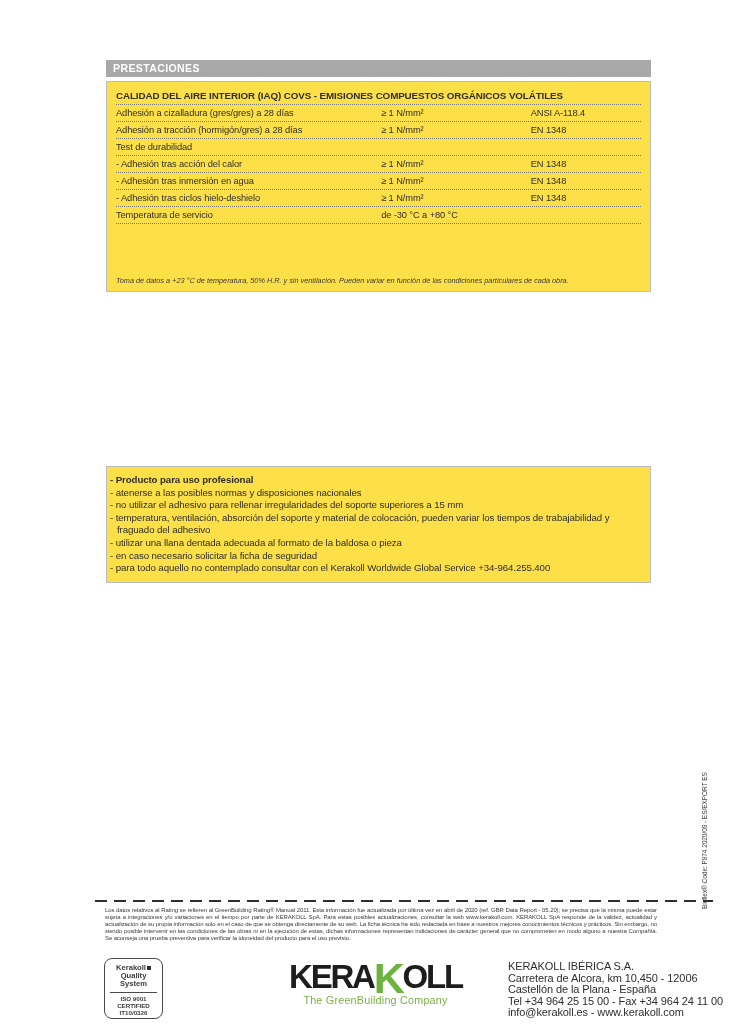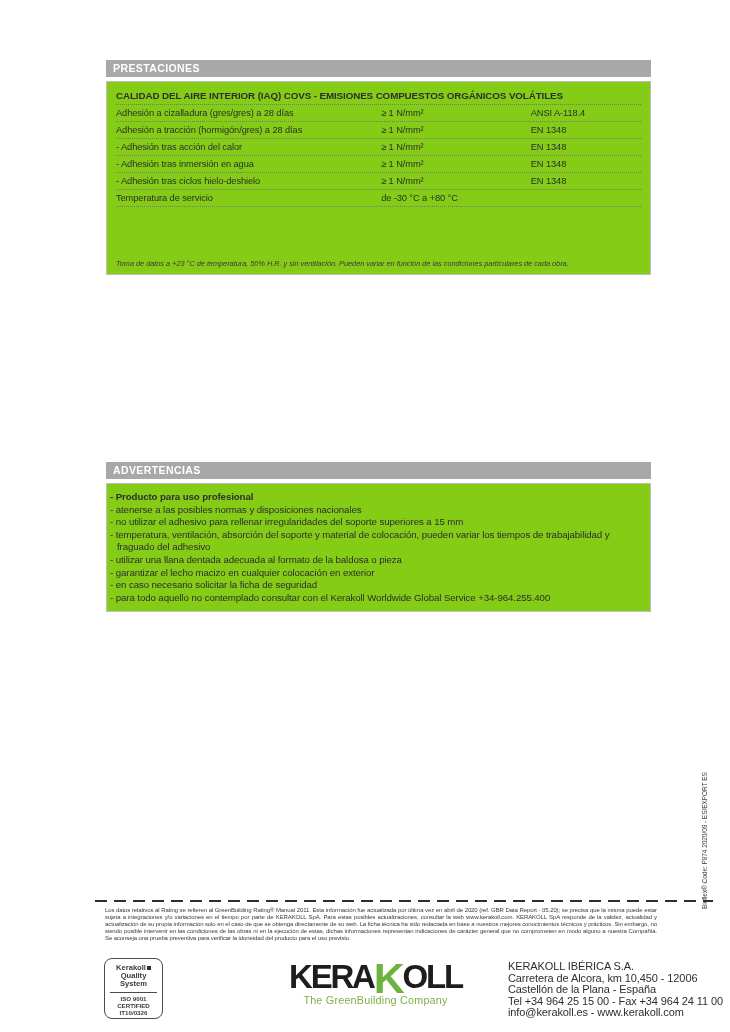--- a/index.html
+++ b/index.html
@@ -3,21 +3,21 @@
 <meta charset="utf-8">
 <style>
   * { margin:0; padding:0; box-sizing:border-box; }
   html,body { width:730px; height:1032px; background:#ffffff; font-family:"Liberation Sans", sans-serif; color:#2e2e2e; overflow:hidden; }
   body { position:relative; }
 
   
   .bar { height:17px; background:#a8a8a8; color:#ffffff; font-weight:bold; font-size:10.5px; line-height:17px; padding-left:7px; letter-spacing:.4px; }
 
   
-  .box { margin-top:4px; border:1px solid #bdbdbd; background:#84cc16; padding:5px 9px 4px 9px; }
+  .box { margin-top:4px; border:1px solid #bdbdbd; background:#fde047; padding:5px 9px 4px 9px; }
 
   
   .prestaciones { position:absolute; left:106px; top:60px; width:545px;border-radius:28px; }
   .tbl-title { font-weight:bold; font-size:9.8px; line-height:13px; padding:2px 0 2px 0; border-bottom:1px dotted #777; letter-spacing:-0.1px; }
   .perf-row { display:grid; grid-template-columns:50.5% 28.5% 21%; border-bottom:1px dotted #777; font-size:9.3px; line-height:11px; padding:2.5px 0; letter-spacing:-0.1px; }
   .perf-row > div { white-space:nowrap; overflow:hidden; }
   .tbl-footnote { font-style:italic; font-size:7.3px; line-height:9px; padding:4px 0 2px 0; color:#3a3a3a;margin-top:48px; }
 
   
   .advertencias { position:absolute; left:106px; top:462px; width:545px; }
@@ -63,20 +63,25 @@
           <div>Adhesión a cizalladura (gres/gres) a 28 días</div>
           <div>≥ 1 N/mm²</div>
           <div>ANSI A-118.4</div>
         </div>
         <div class="perf-row">
           <div>Adhesión a tracción (hormigón/gres) a 28 días</div>
           <div>≥ 1 N/mm²</div>
           <div>EN 1348</div>
         </div>
         <div class="perf-row">
+          <div>Test de durabilidad</div>
+          <div></div>
+          <div></div>
+        </div>
+        <div class="perf-row">
           <div>- Adhesión tras acción del calor</div>
           <div>≥ 1 N/mm²</div>
           <div>EN 1348</div>
         </div>
         <div class="perf-row">
           <div>- Adhesión tras inmersión en agua</div>
           <div>≥ 1 N/mm²</div>
           <div>EN 1348</div>
         </div>
         <div class="perf-row">
@@ -88,30 +93,26 @@
           <div>Temperatura de servicio</div>
           <div>de -30 °C a +80 °C</div>
           <div></div>
         </div>
       </div>
     <div class="tbl-footnote">Toma de datos a +23 °C de temperatura, 50% H.R. y sin ventilación. Pueden variar en función de las condiciones particulares de cada obra.</div>
   </div>
 </section>
 
 <section class="advertencias">
-  <div class="bar">
-    <span>ADVERTENCIAS</span>
-  </div>
   <div class="box adv-box" id="adv-list">
       <div class="warning-item bold">- Producto para uso profesional</div>
       <div class="warning-item">- atenerse a las posibles normas y disposiciones nacionales</div>
       <div class="warning-item">- no utilizar el adhesivo para rellenar irregularidades del soporte superiores a 15 mm</div>
       <div class="warning-item">- temperatura, ventilación, absorción del soporte y material de colocación, pueden variar los tiempos de trabajabilidad y fraguado del adhesivo</div>
       <div class="warning-item">- utilizar una llana dentada adecuada al formato de la baldosa o pieza</div>
-      <div class="warning-item">- garantizar el lecho macizo en cualquier colocación en exterior</div>
       <div class="warning-item">- en caso necesario solicitar la ficha de seguridad</div>
       <div class="warning-item">- para todo aquello no contemplado consultar con el Kerakoll Worldwide Global Service +34-964.255.400</div>
     </div>
 </section>
 
 <div class="side-code">Bioflex® Code: P874 2020/09 - ES/EXPORT ES</div>
 
 <div class="dashed-line"></div>
 
 <div class="legal">Los datos relativos al Rating se refieren al GreenBuilding Rating® Manual 2011. Esta información fue actualizada por última vez en abril de 2020 (ref. GBR Data Report - 05.20); se precisa que la misma puede estar sujeta a integraciones y/o variaciones en el tiempo por parte de KERAKOLL SpA. Para estas posibles actualizaciones, consultar la web www.kerakoll.com. KERAKOLL SpA responde de la validez, actualidad y actualización de su propia información solo en el caso de que se obtenga directamente de su web. La ficha técnica ha sido redactada en base a nuestros mejores conocimientos técnicos y prácticos. Sin embargo, no siendo posible intervenir en las condiciones de las obras ni en la ejecución de estas, dichas informaciones representan indicaciones de carácter general que no comprometen en modo alguno a nuestra Compañía. Se aconseja una prueba preventiva para verificar la idoneidad del producto para el uso previsto.</div>

